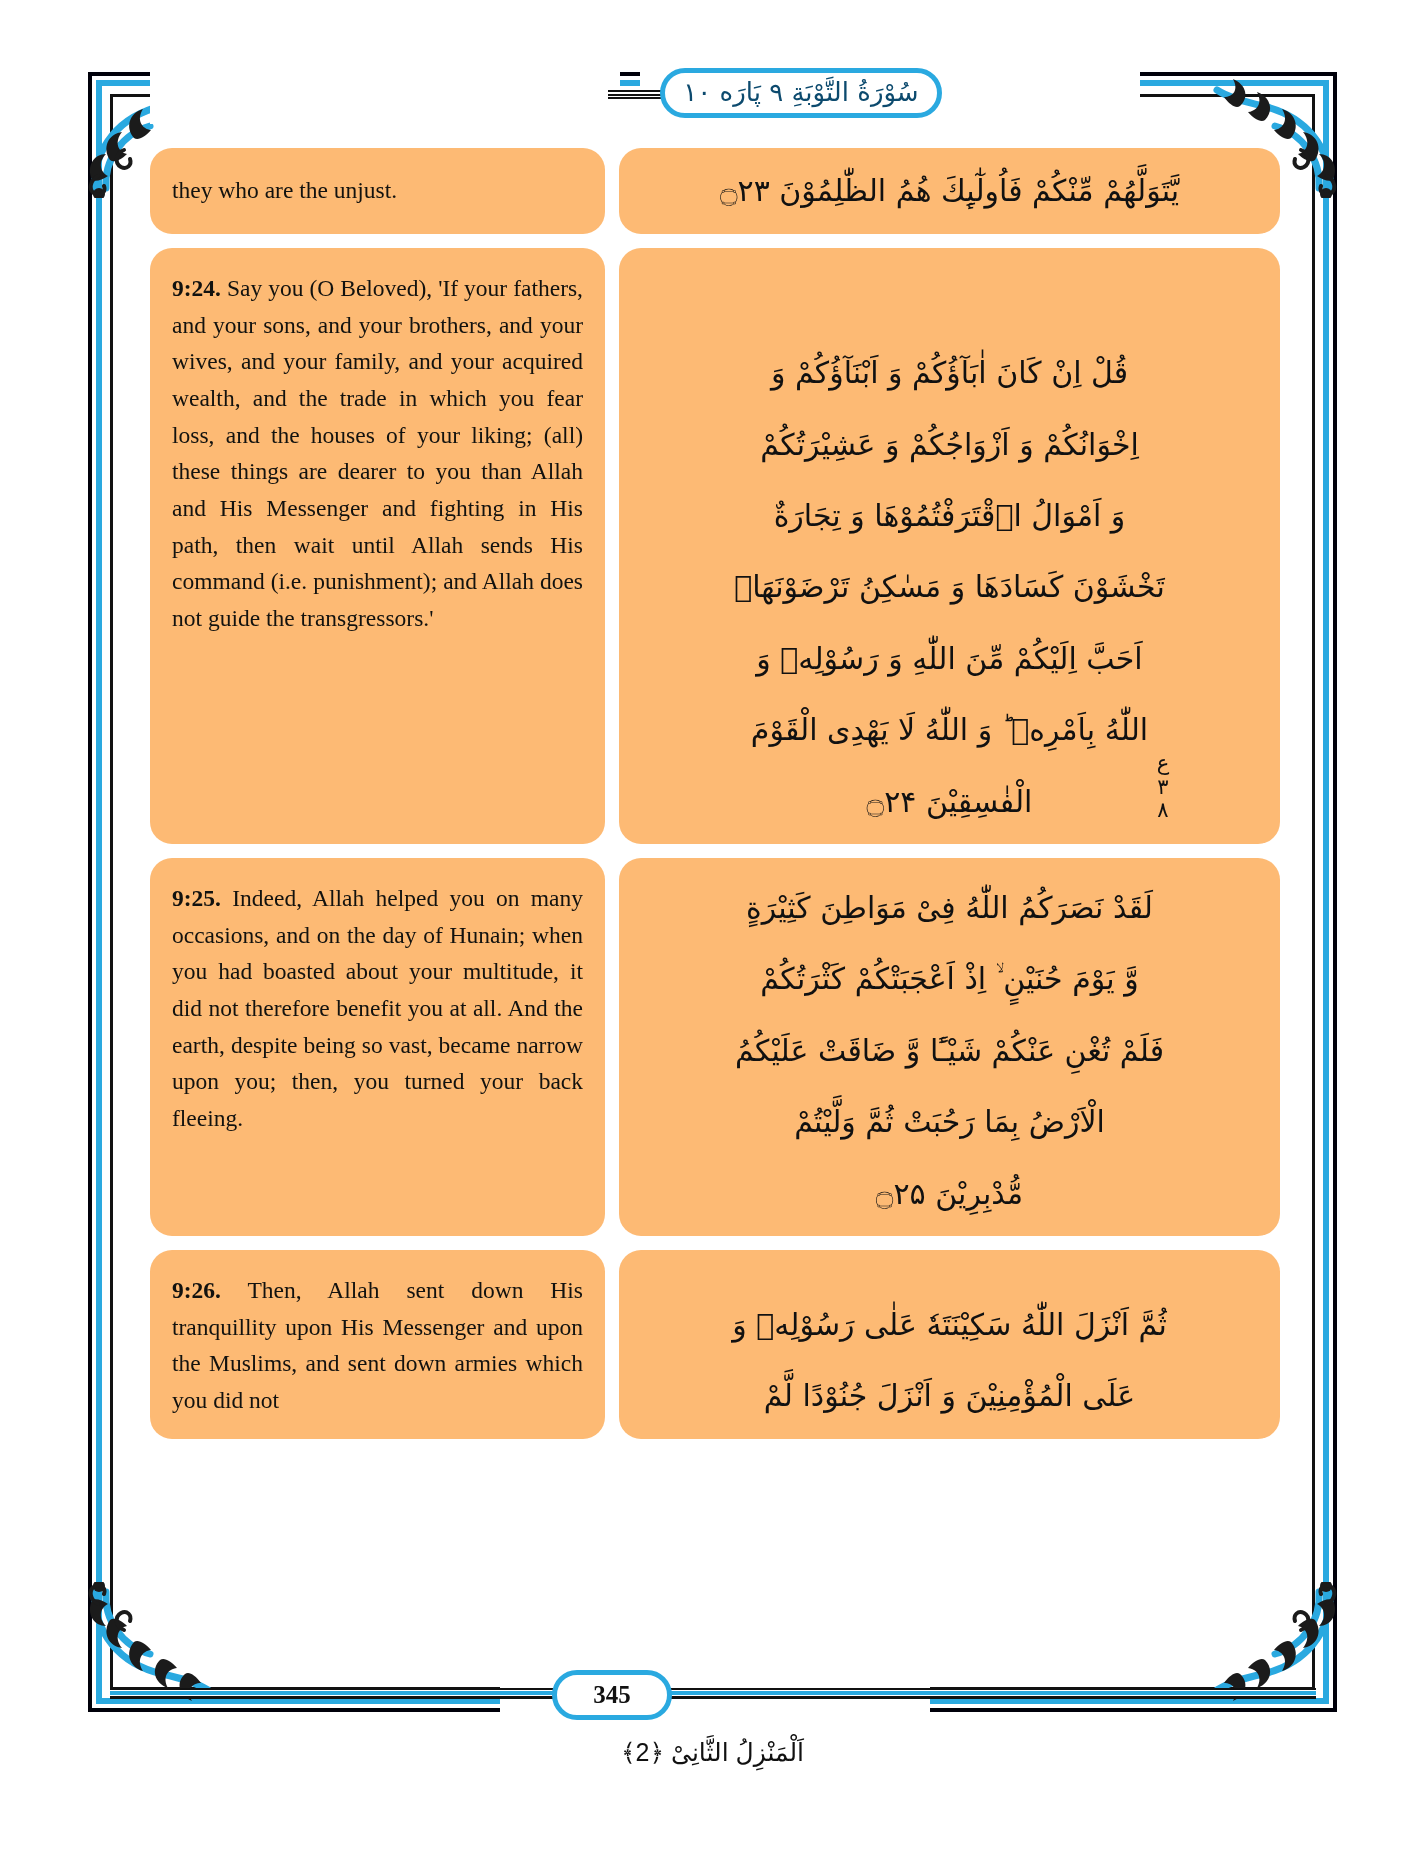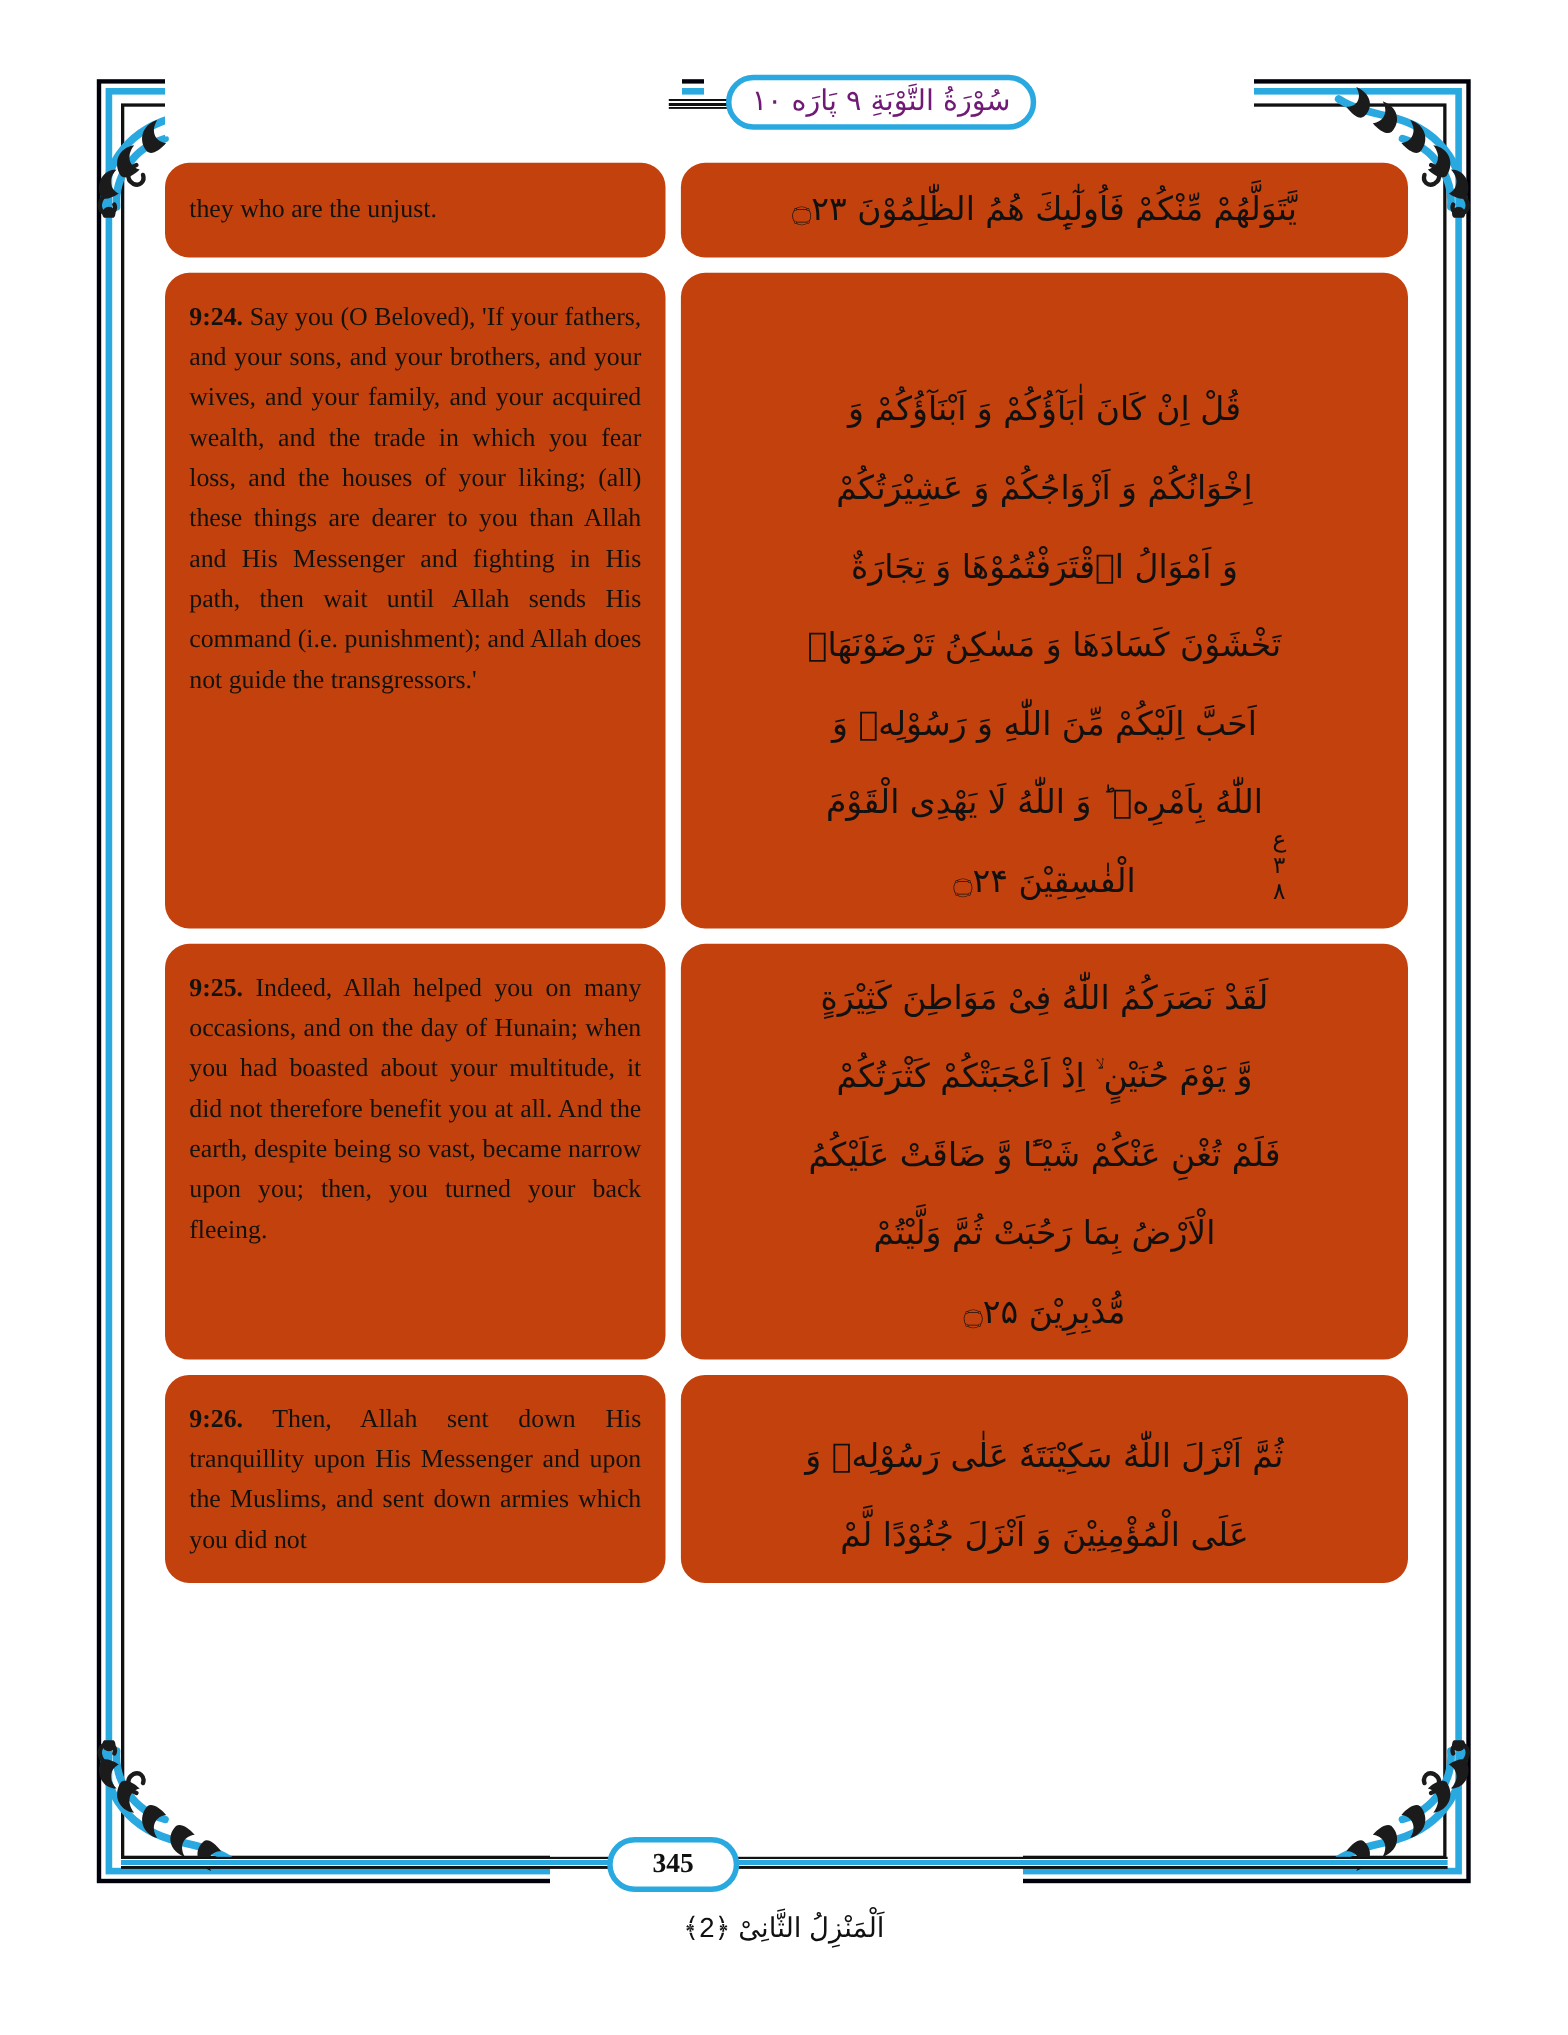--- a/index.html
+++ b/index.html
@@ -103,21 +103,21 @@
     color: #111111;
     white-space: nowrap;
   }
   .pill-right {
     left: 660px; top: 68px;
     width: 282px; height: 50px;
   }
   .pill-right span {
     font-family: "DejaVu Sans", sans-serif;
     font-size: 26px;
-    color: #701a75;
+    color: #0c4a6e;
     direction: rtl;
     white-space: nowrap;
     line-height: 1;
     padding-bottom: 3px;
   }
 
   
   .pill-footer {
     left: 552px; top: 1670px;
     width: 120px; height: 50px;
@@ -152,21 +152,21 @@
   }
 
   .verse-row {
     display: flex;
     gap: 14px;
     margin-bottom: 14px;
     align-items: stretch;
   }
 
   .cell {
-    background: #c2410c;
+    background: #fdba74;
     border-radius: 22px;
     box-sizing: border-box;
   }
 
   .cell-en {
     width: 455px;
     padding: 22px 22px 20px 22px;
     font-family: "Liberation Serif", serif;
     font-size: 23.5px;
     line-height: 1.56;

